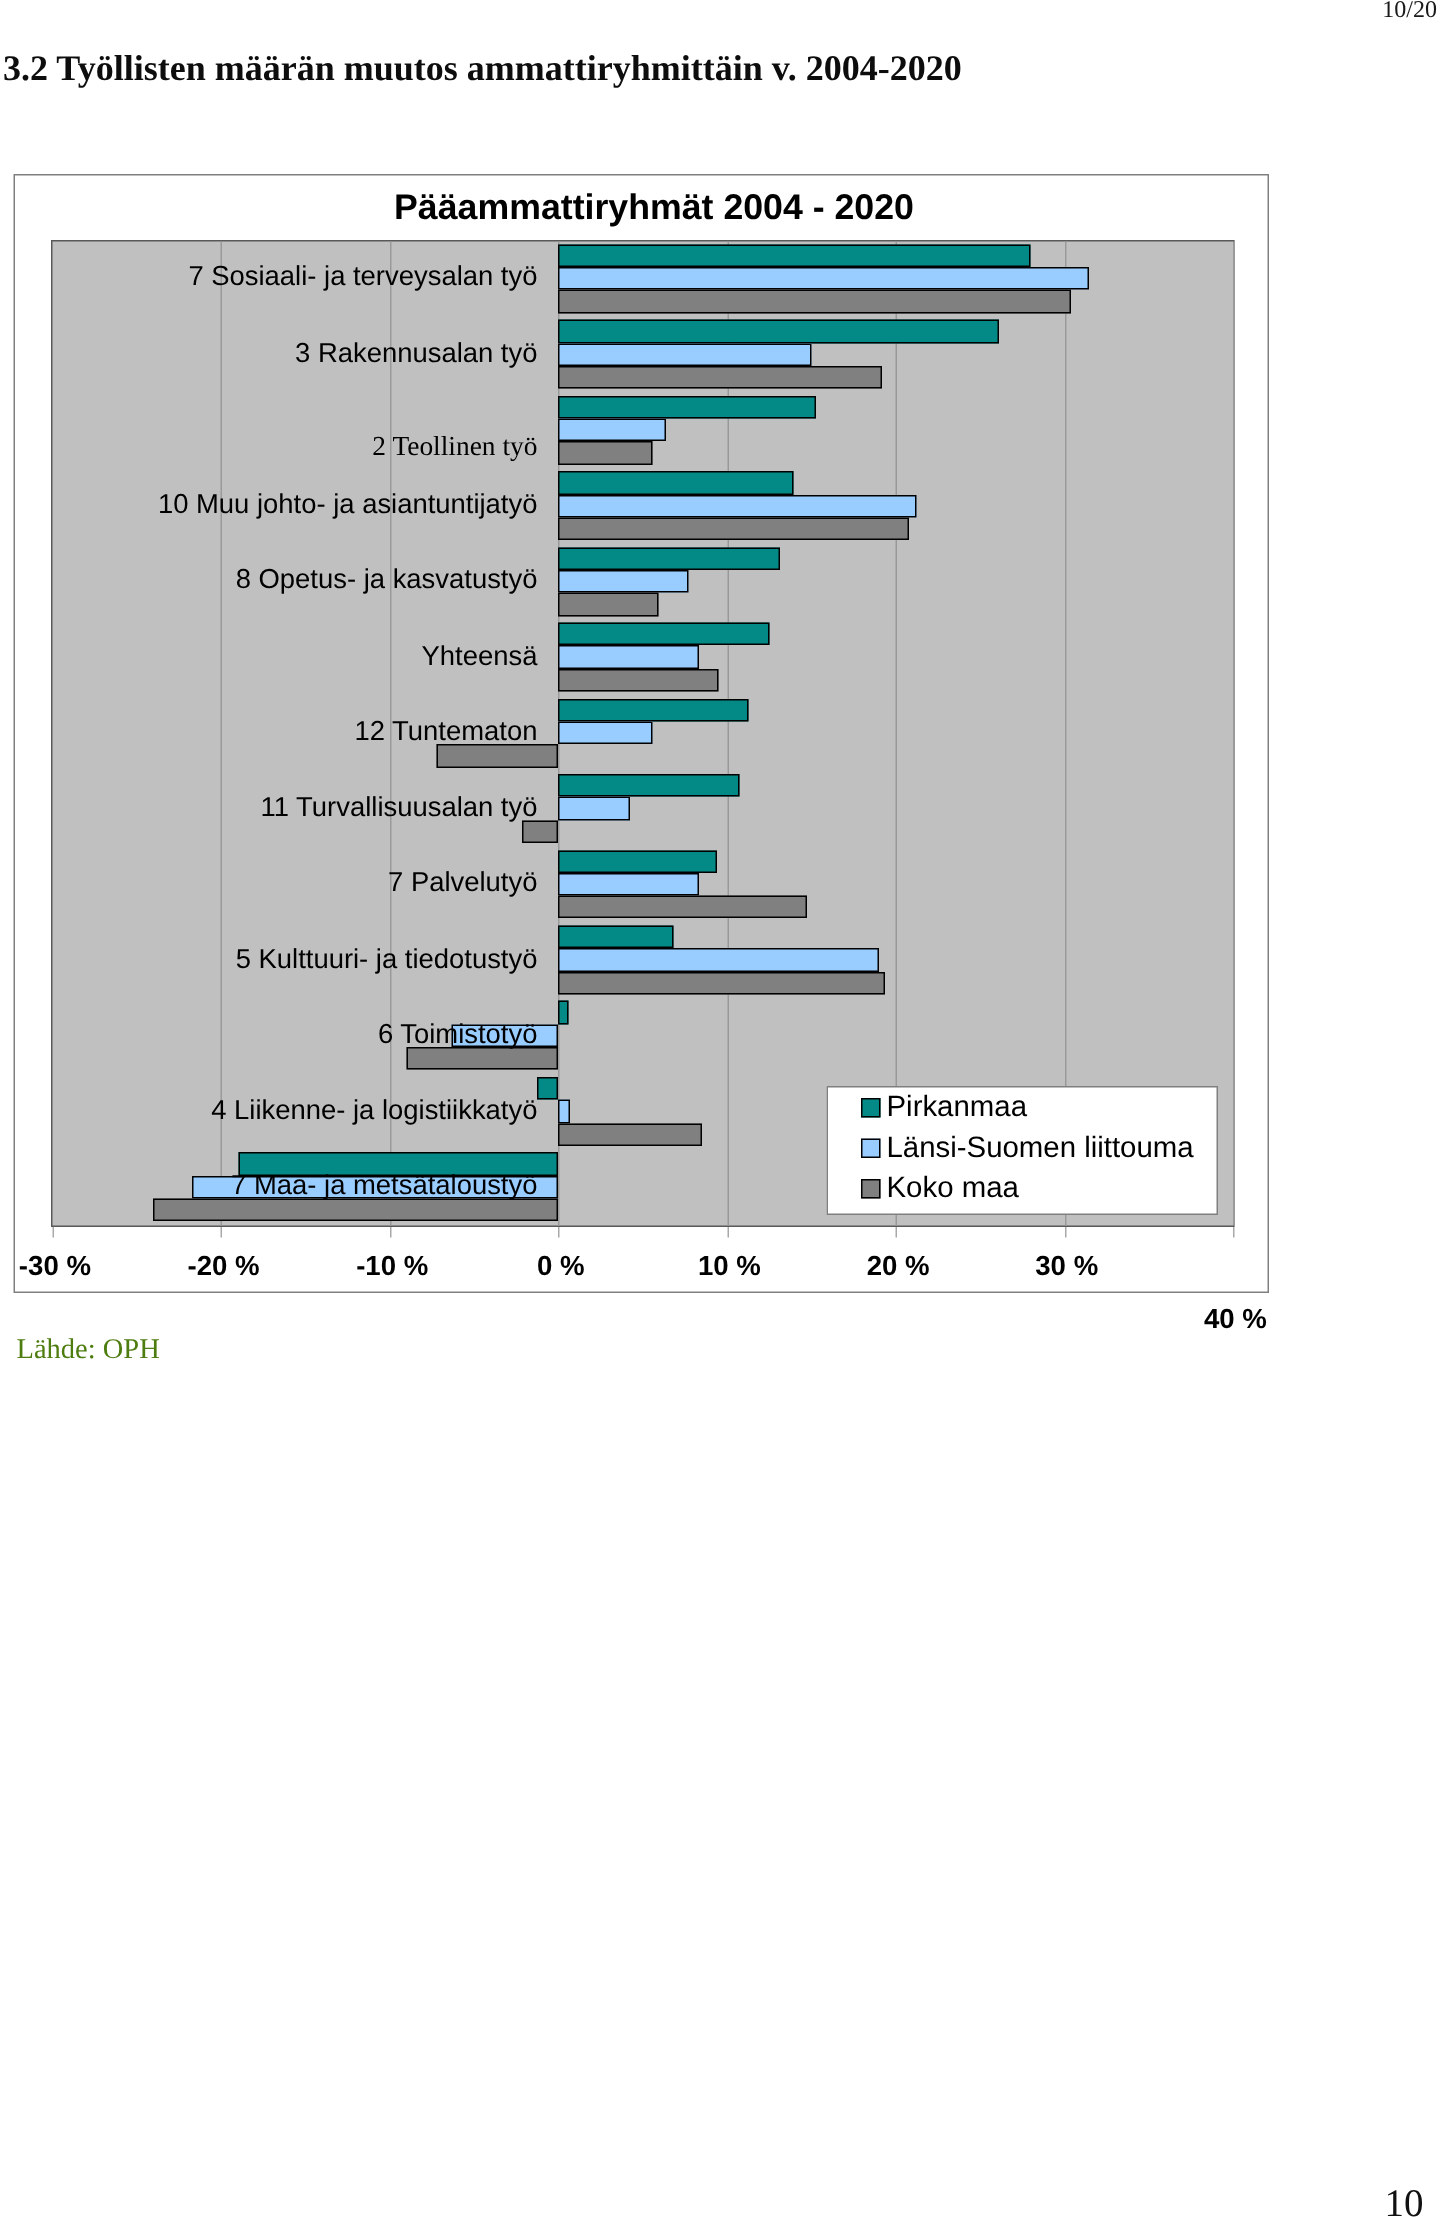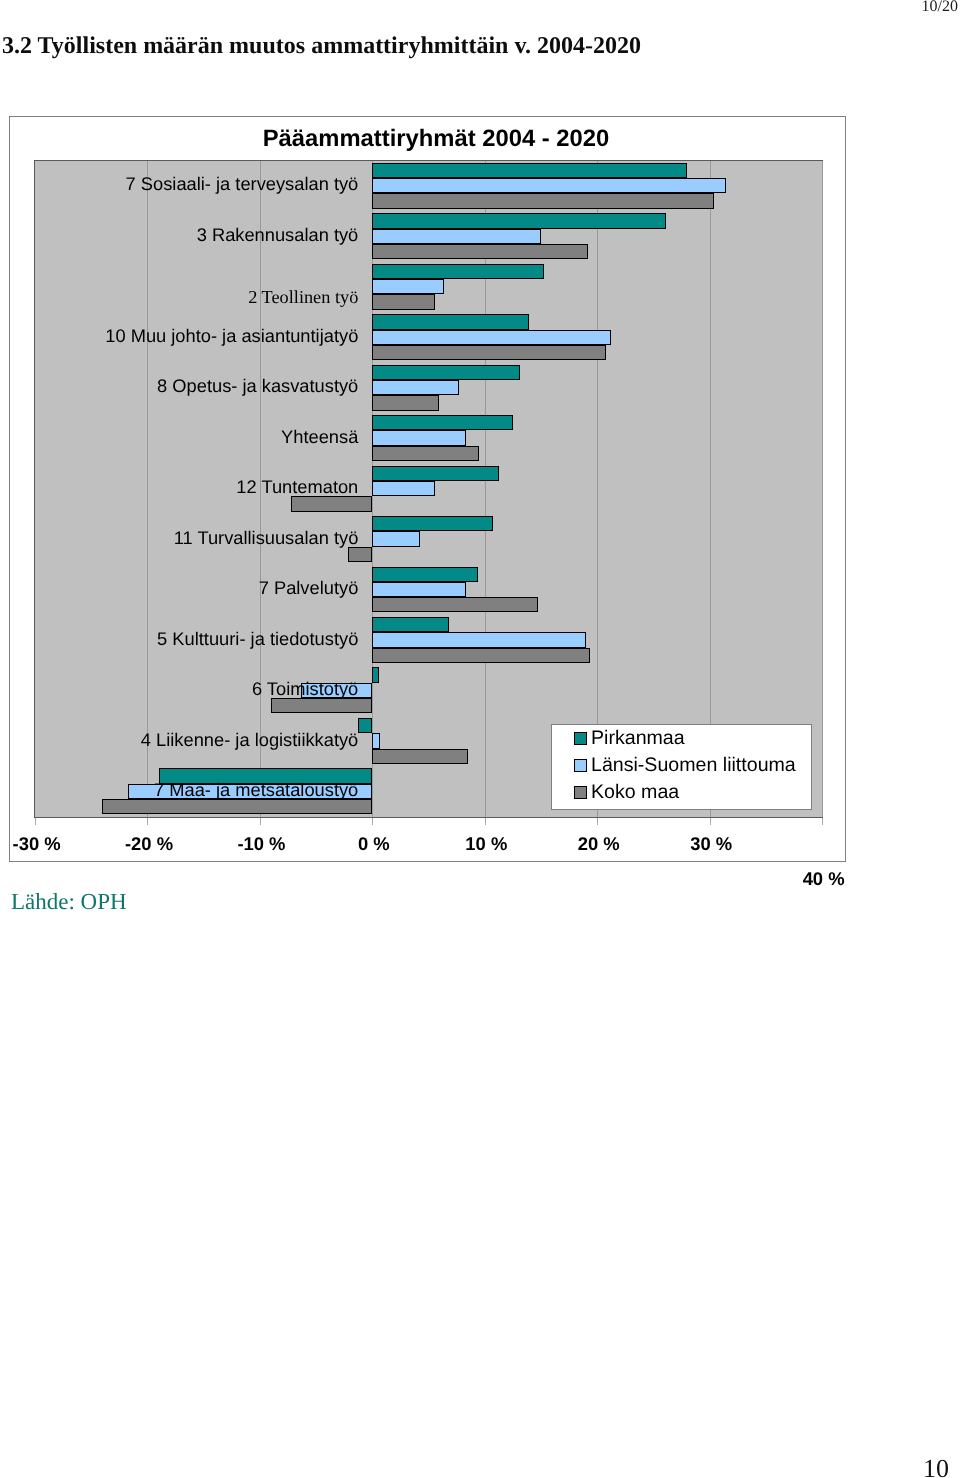--- a/index.html
+++ b/index.html
@@ -7,21 +7,21 @@
        font-family:"Liberation Sans", sans-serif;
        -webkit-font-smoothing:antialiased;text-rendering:geometricPrecision;}
   .page{position:absolute;left:0;top:0;width:960px;height:1478px;background:#fff;}
 
   
   #page-number{position:absolute;right:2px;top:-2px;font-family:"Liberation Serif",serif;
                font-size:16px;color:#1a1a1a;}
   #doc-title{position:absolute;left:2px;top:33px;font-family:"Liberation Serif",serif;
              font-weight:bold;font-size:24px;color:#0d0d0d;white-space:nowrap;}
   #source-note{position:absolute;left:11px;top:889px;font-family:"Liberation Serif",serif;
-               font-size:23px;color:#0f766e;}
+               font-size:19px;color:#4d7c0f;}
   #footer-number{position:absolute;right:11px;bottom:-6px;font-family:"Liberation Serif",serif;
                  font-size:26px;color:#111;}
 
   
   #chart{position:absolute;left:9px;top:116px;width:837px;height:746px;
          background:#fff;border:1px solid #808080;box-sizing:border-box;}
   #chart-title{position:absolute;left:8px;top:8px;width:836px;text-align:center;
                font-weight:bold;font-size:23.8px;color:#000;}
   #plot{position:absolute;left:24px;top:43px;width:789px;height:658px;
         background:#c0c0c0;border:1px solid #1d4ed8;box-sizing:border-box;}

